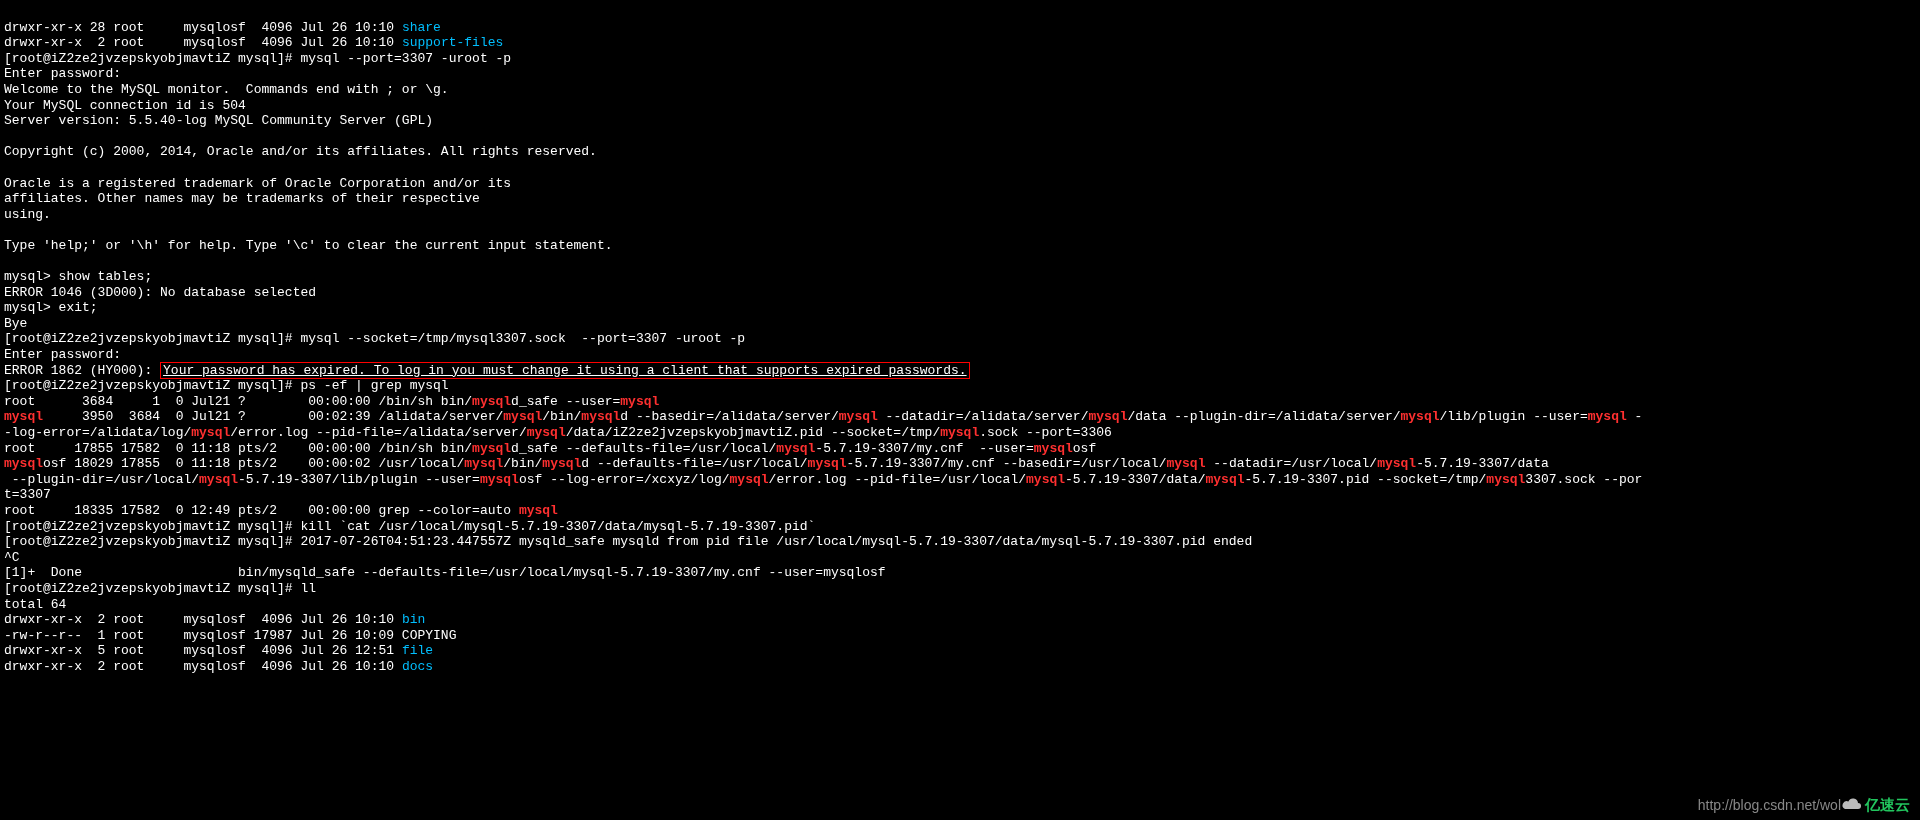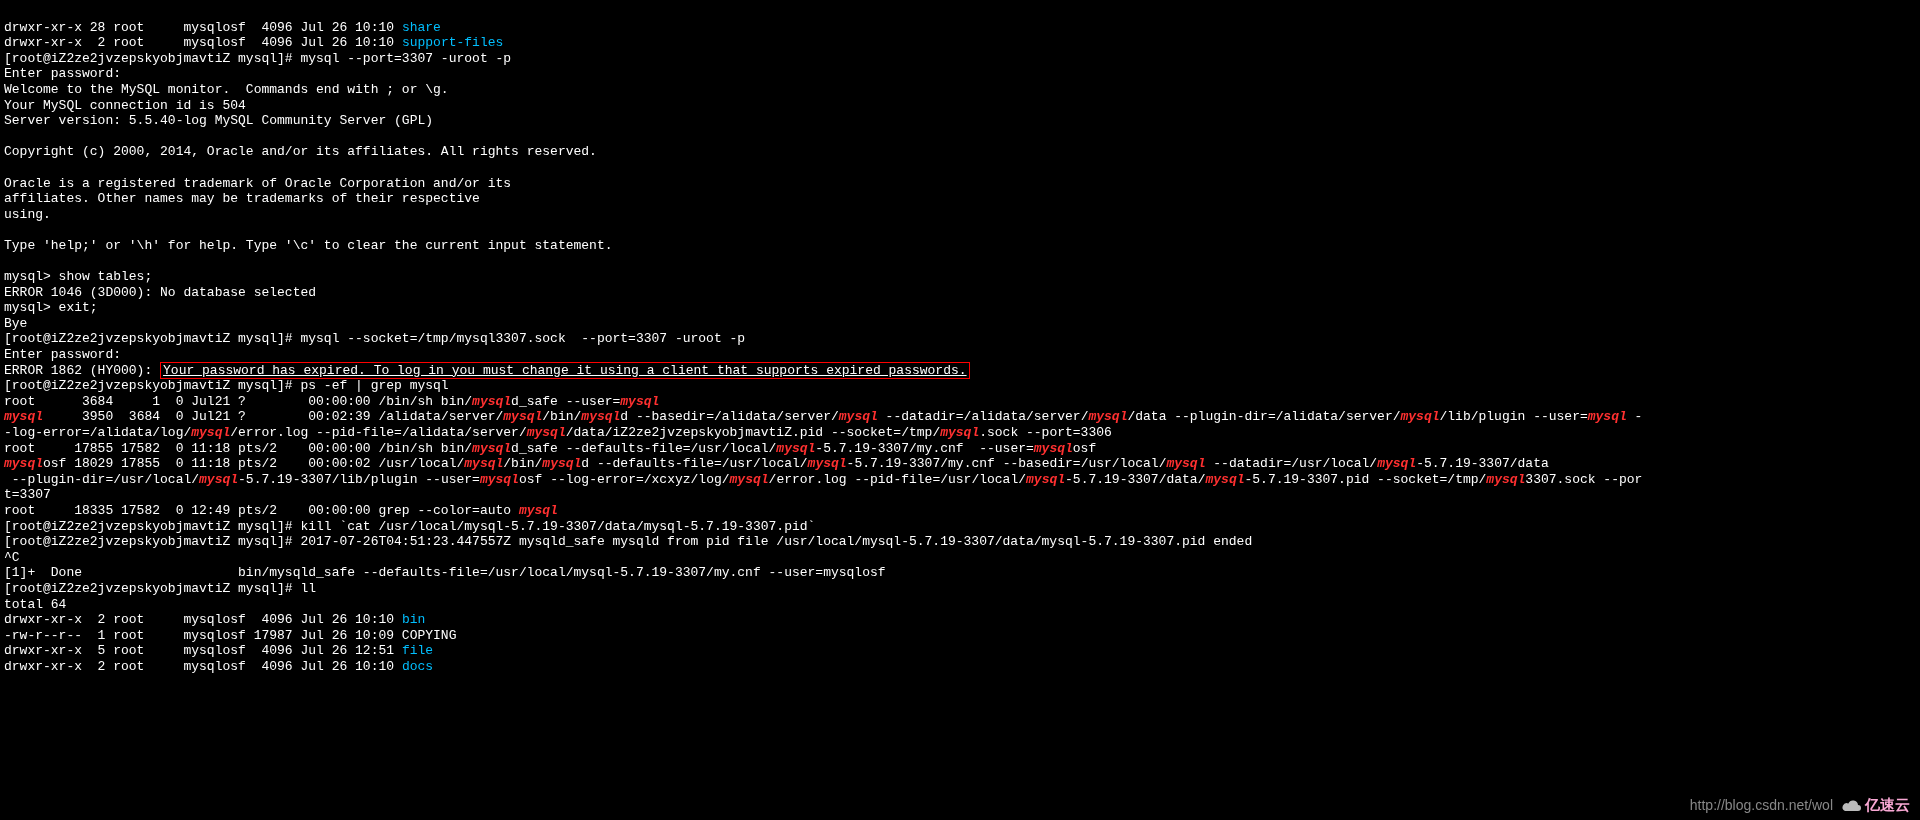--- a/index.html
+++ b/index.html
@@ -10,42 +10,42 @@
       font-size: 13px;
       line-height: 1.2;
       padding: 4px;
       width: 1920px;
       height: 820px;
       overflow: hidden;
       position: relative;
     }
     .term { white-space: pre; }
     .cyan { color: #00bfff; margin-top: 39px; }
-    .red { color: #ff3030; font-weight: bold; font-style: italic; }
+    .red { color: #ff3030; font-weight: bold; }
     .boxed {
       border: 1px solid #ff0000;
       display: inline;
       padding: 0 2px;
       text-decoration: underline;
     }
     .watermark {
       position: absolute;
       bottom: 6px;
       right: 10px;
       color: #888;
       font-family: Arial, sans-serif;
       font-size: 14px;
       display: flex;
       align-items: center;
-      gap: 8px;
+      gap: 0;
     }
     .watermark .logo {
       display: inline-flex;
-      align-items: flex-end;
-      color: #f9a8d4;
+      align-items: flex-start;
+      color: #22c55e;
       font-weight: bold;
       font-size: 15px;
     }
     .watermark .logo svg { margin-right: 2px; }
   </style>
 </head>
 <body>
 
 <div class="term">
 <span>drwxr-xr-x 28 root     mysqlosf  4096 Jul 26 10:10 </span><span class="cyan">share</span>

